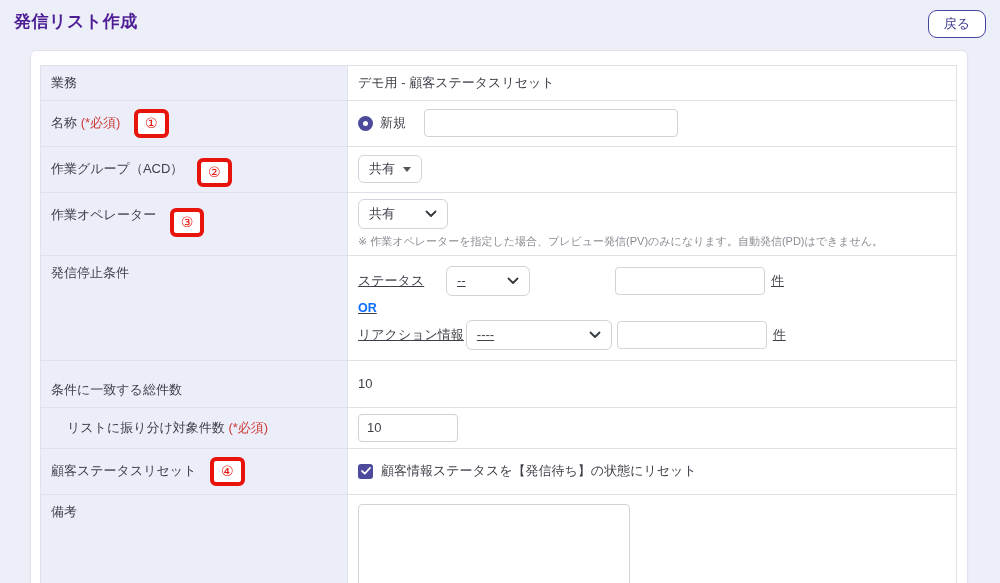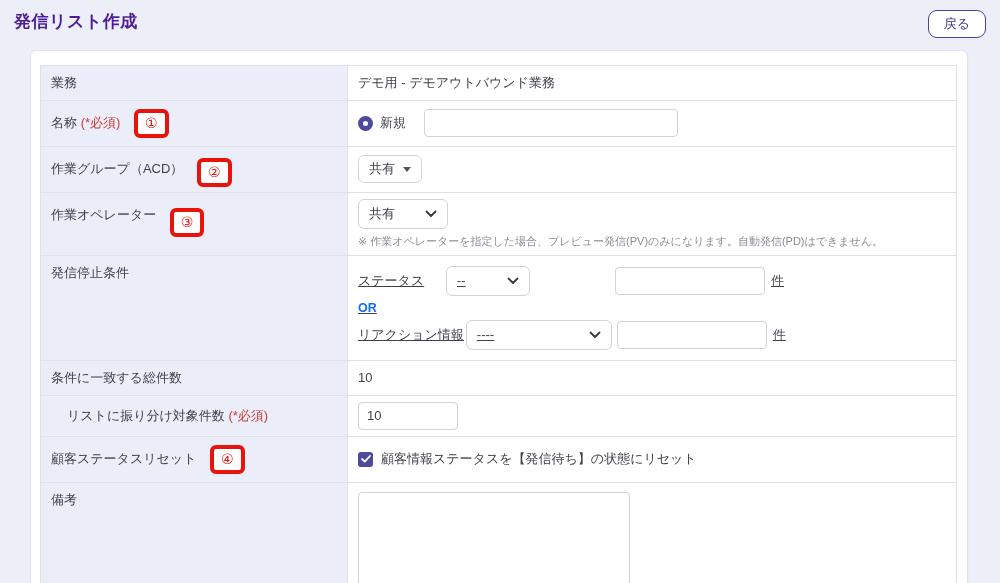--- a/index.html
+++ b/index.html
@@ -121,21 +121,21 @@
   <div class="page-title">発信リスト作成</div>
   <button class="btn-back">戻る</button>
 </div>
 
 <div class="card">
   <table class="form-table">
 
     <tbody>
         <tr>
       <th style="padding-top:8px;padding-bottom:8px;">業務</th>
-      <td style="vertical-align:middle;">デモ用 - デモアウトバウンド業務</td>
+      <td style="vertical-align:middle;">デモ用 - 顧客ステータスリセット</td>
     </tr>
 
     <tr>
       <th style="vertical-align:middle;">
         <span>名称</span>
         <span class="required">(*必須)</span>
         <span class="annot">①</span>
       </th>
       <td style="vertical-align:middle;">
         <div class="row-line">
@@ -206,21 +206,21 @@
                   </svg>
             </span>
           </div>
           <input class="text-input" style="width: 132px; margin-left: 5px;" value="">
           <span class="unit">件</span>
         </div>
       </td>
     </tr>
 
     <tr>
-      <th style="padding-top:8px;padding-bottom:8px;">条件に一致する総件数</th>
+      <th style="padding-top:20px;padding-bottom:8px;">条件に一致する総件数</th>
       <td style="vertical-align:middle;">10</td>
     </tr>
 
     <tr>
       <th style="vertical-align:middle;padding-left:26px;">
         <span>リストに振り分け対象件数</span>
         <span class="required">(*必須)</span>
       </th>
       <td style="vertical-align:middle;">
         <input class="text-input" style="width: 82px;" value="10">

